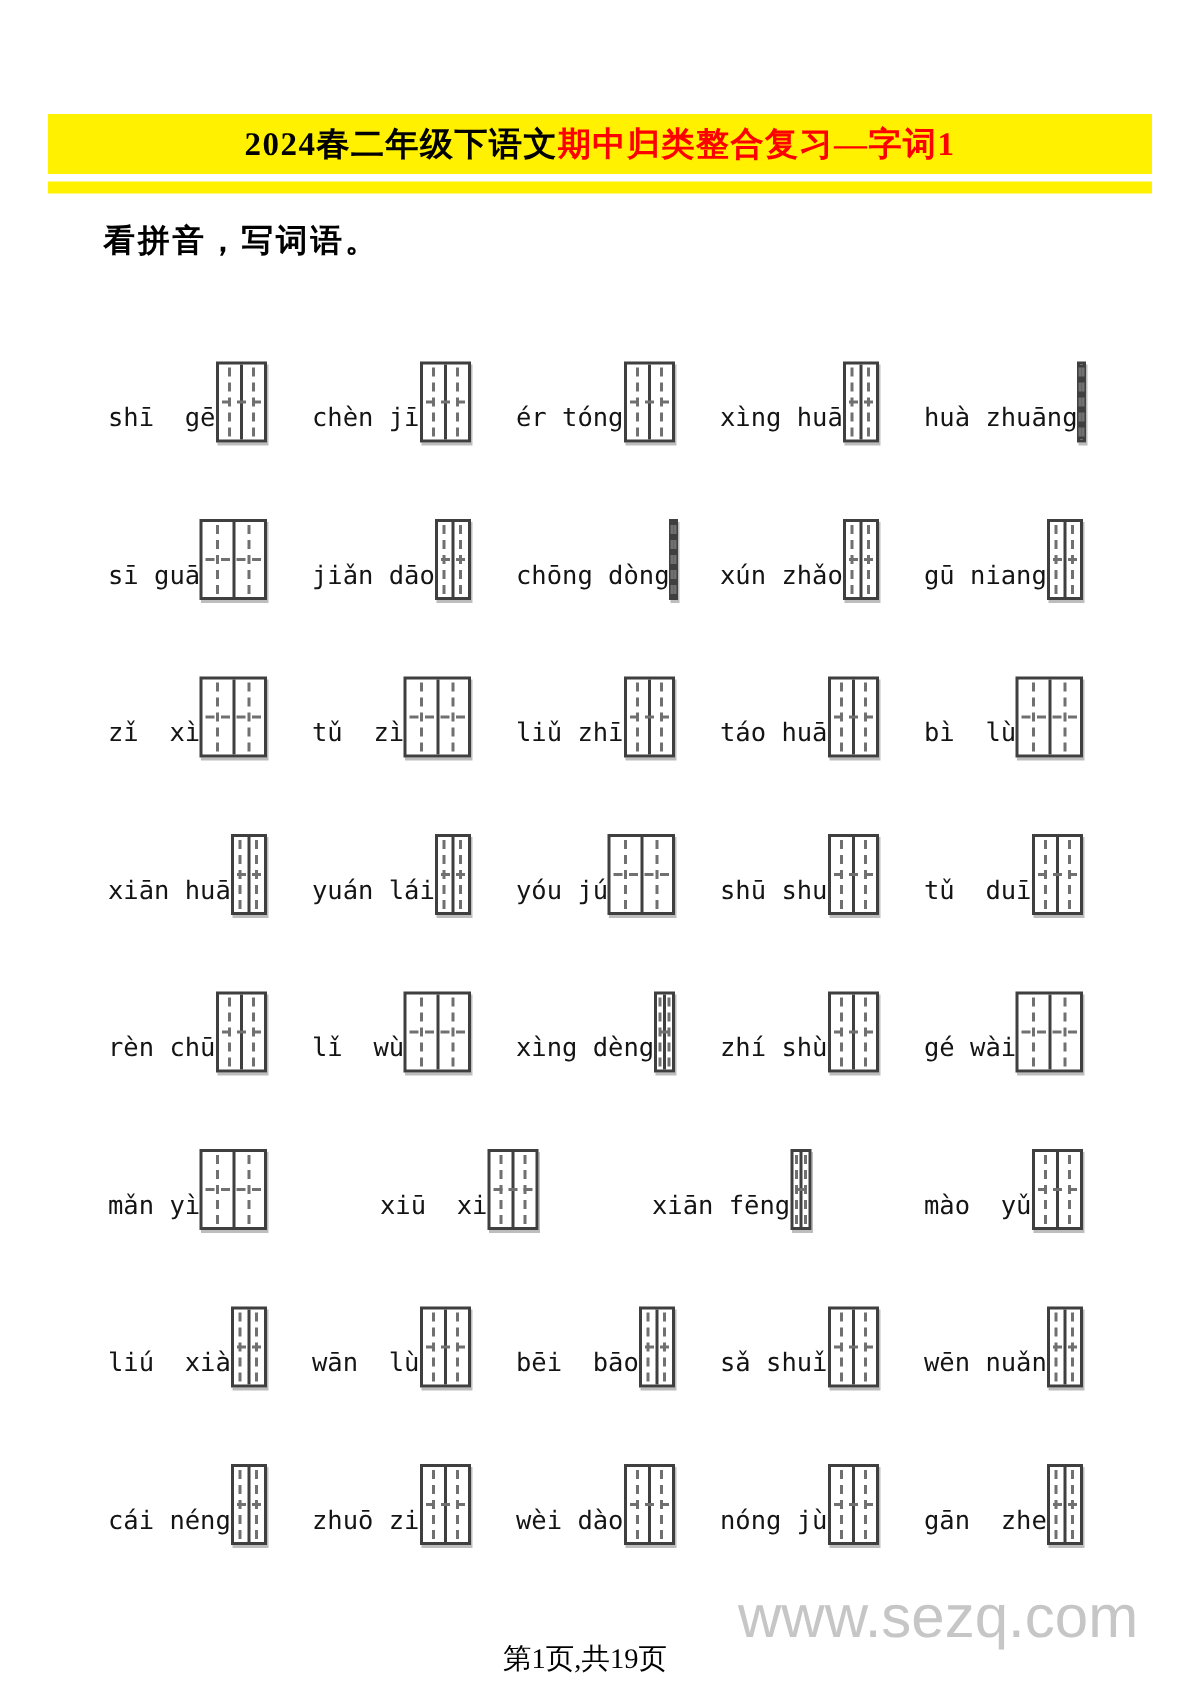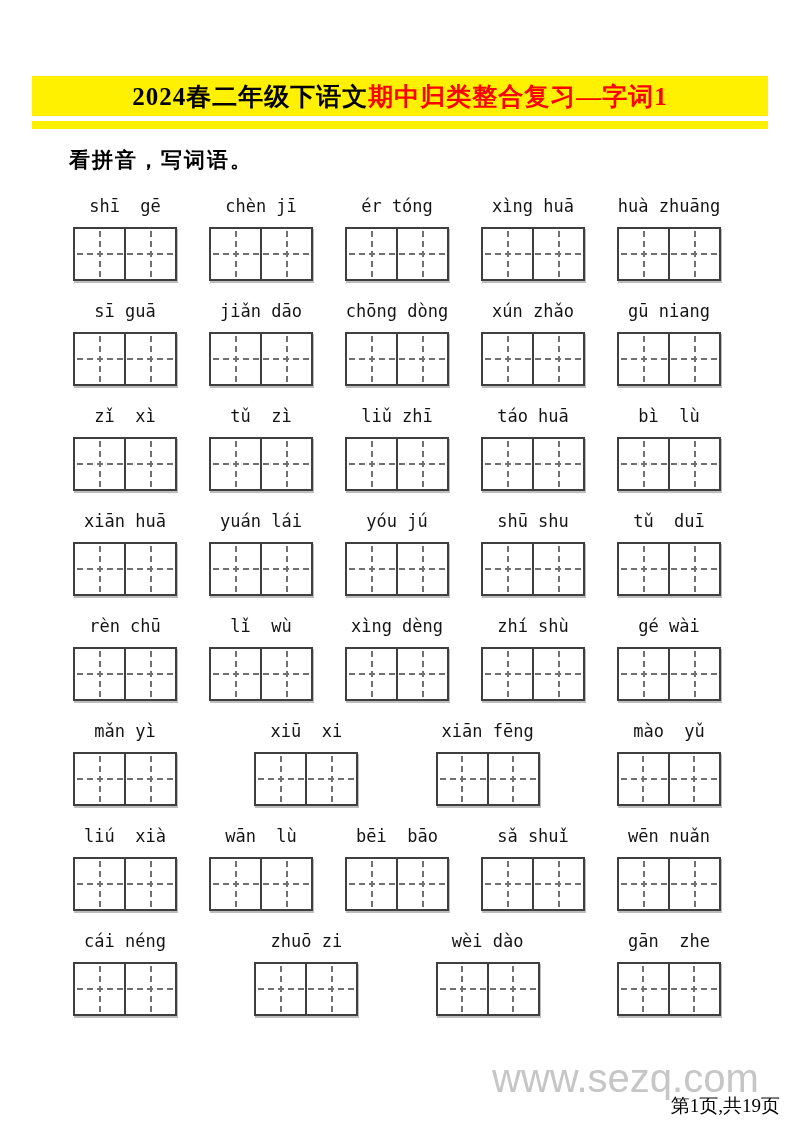--- a/index.html
+++ b/index.html
@@ -12,21 +12,21 @@
     font-family: "Liberation Sans", sans-serif;
   }
   .banner {
     position: absolute;
     left: 32px; top: 76px;
     width: 736px; height: 40px;
     background: var(--banner_yellow, #FFF100);
     display: flex; align-items: center; justify-content: center;
     font-family: "Liberation Serif", serif;
     font-weight: bold;
-    font-size: 25px;
+    font-size: 22px;
     color: #000;
     letter-spacing: 1px;
     white-space: nowrap;
   }
   .t-red { color: var(--title_red, #FF0000); }
   .banner-strip {
     position: absolute;
     left: 32px; top: 121px;
     width: 736px; height: 8px;
     background: var(--banner_yellow, #FFF100);
@@ -46,22 +46,22 @@
     width: 650px;
   }
   .word-row {
     display: flex;
     justify-content: space-between;
     height: 105px;
   }
   .word-col {
     width: 106px;
     display: flex;
-    flex-direction: column;
-    align-items: center;
+    flex-direction: row;
+    align-items: flex-end;
   }
   .pinyin {
     height: 32px;
     display: flex;
     align-items: center;
     justify-content: center;
     font-family: "DejaVu Sans Mono", monospace;
     font-size: 17px;
     color: var(--ink, #141414);
     white-space: pre;
@@ -97,21 +97,21 @@
     left: 492px; top: 1056px;
     font-family: "Liberation Sans", sans-serif;
     font-size: 40px;
     color: var(--watermark_gray, #c6c6c6);
     white-space: nowrap;
   }
   .pagenum {
     position: absolute;
     left: 0; top: 1093px;
     width: 780px;
-    text-align: right;
+    text-align: center;
     font-family: "Liberation Serif", serif;
     font-size: 19px;
     color: #000;
   }
 </style>
 </head>
 <body>
 
 <div class="page">
 
@@ -578,20 +578,32 @@
       <div class="cell">
               <div class="vdash"></div>
             </div>
       <div class="cell">
               <div class="vdash"></div>
             </div>
       <div class="hdash"></div>
     </div>
   </div>
         <div class="word-col">
+    <div class="pinyin">nóng jù</div>
+    <div class="gridbox">
+      <div class="cell">
+              <div class="vdash"></div>
+            </div>
+      <div class="cell">
+              <div class="vdash"></div>
+            </div>
+      <div class="hdash"></div>
+    </div>
+  </div>
+        <div class="word-col">
     <div class="pinyin">gān  zhe</div>
     <div class="gridbox">
       <div class="cell">
               <div class="vdash"></div>
             </div>
       <div class="cell">
               <div class="vdash"></div>
             </div>
       <div class="hdash"></div>
     </div>

